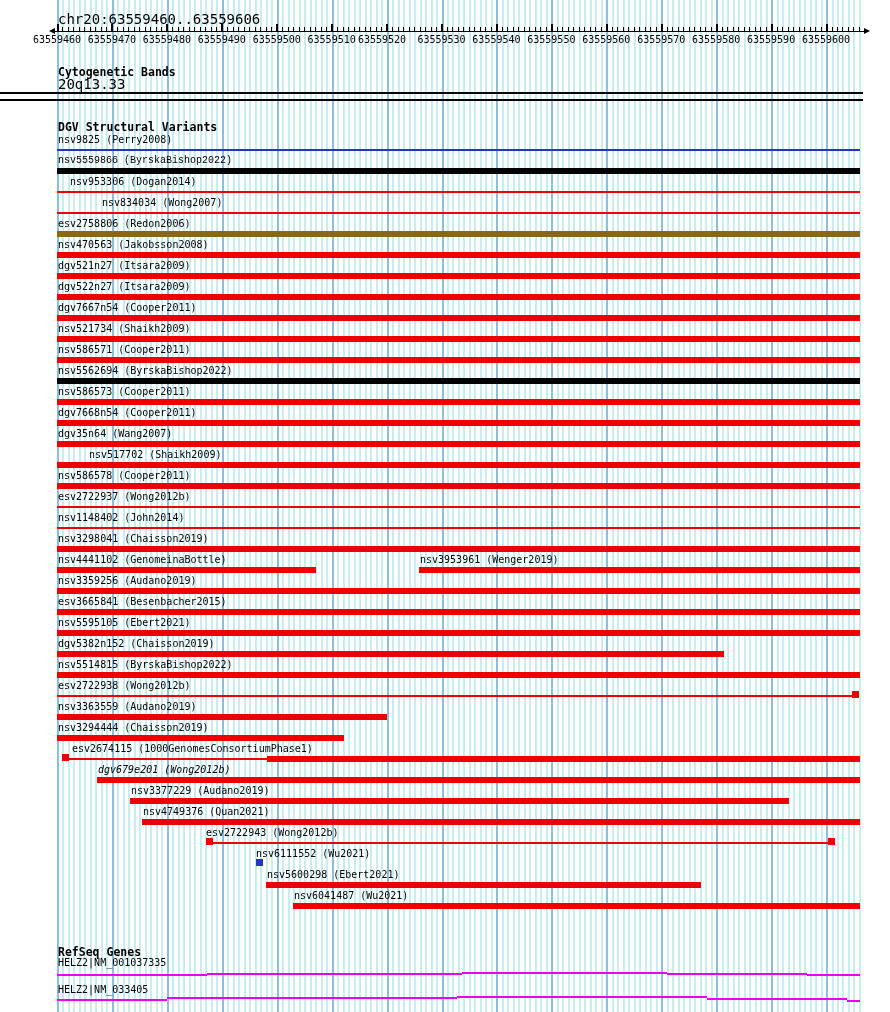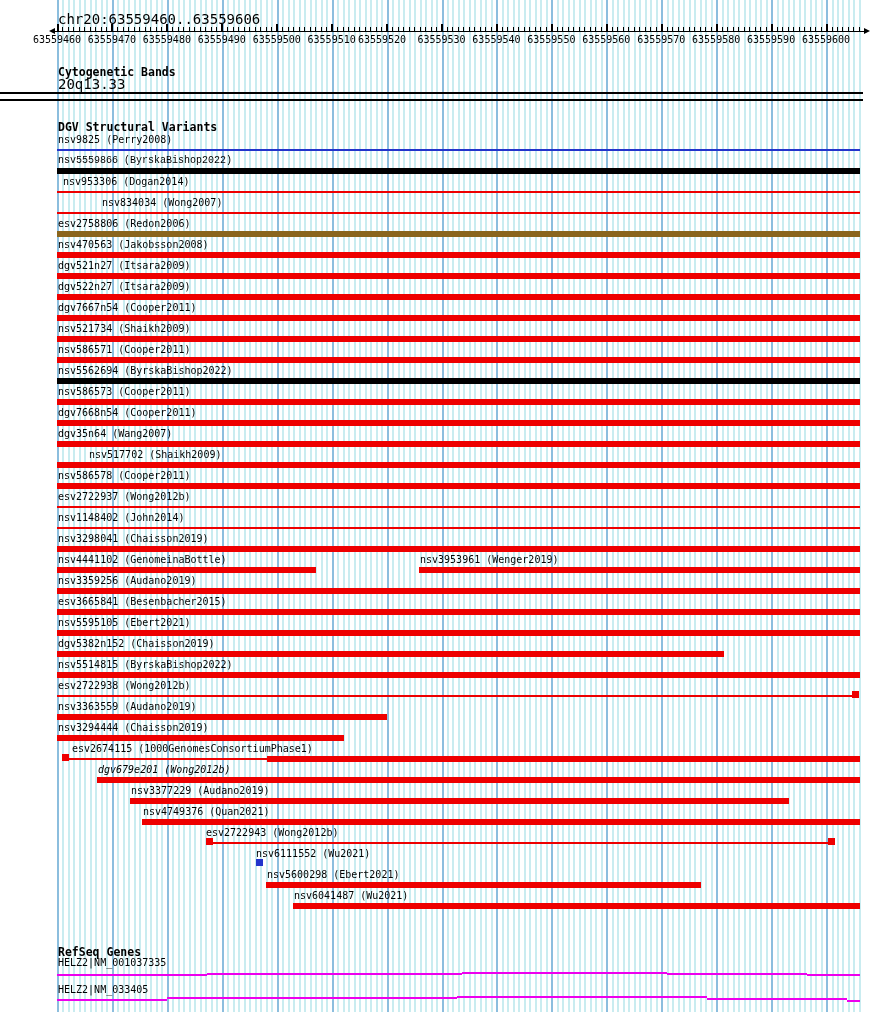--- a/index.html
+++ b/index.html
@@ -88,21 +88,21 @@
   <div id="dgv-rows">
       <div class="vrow" style="top: 134px;">
         <span class="vlabel" style="left: 1px;">nsv9825 (Perry2008)</span>
         <div class="seg thin" style="left: 0px; width: 803px; background: rgb(35, 52, 204);"></div>
       </div>
       <div class="vrow" style="top: 155px; font-family: Liberation Mono, monospace;">
         <span class="vlabel" style="left: 1px;">nsv5559866 (ByrskaBishop2022)</span>
         <div class="seg thick" style="left: 0px; width: 803px; background: rgb(0, 0, 0);"></div>
       </div>
       <div class="vrow" style="top: 176px;">
-        <span class="vlabel" style="left: 6px;">nsv953306 (Dogan2014)</span>
+        <span class="vlabel" style="left: 0; padding-left: 13px;">nsv953306 (Dogan2014)</span>
         <div class="seg thin" style="left: 0px; width: 803px; background: rgb(238, 0, 0);"></div>
       </div>
       <div class="vrow" style="top: 197px;">
         <span class="vlabel" style="left: 1px; margin-left: 44px;">nsv834034 (Wong2007)</span>
         <div class="seg thin" style="left: 0px; width: 803px; background: rgb(238, 0, 0);"></div>
       </div>
       <div class="vrow" style="top: 218px;">
         <span class="vlabel" style="left: 1px;">esv2758806 (Redon2006)</span>
         <div class="seg thick" style="left: 0px; width: 803px; background: rgb(138, 101, 28);"></div>
       </div>

